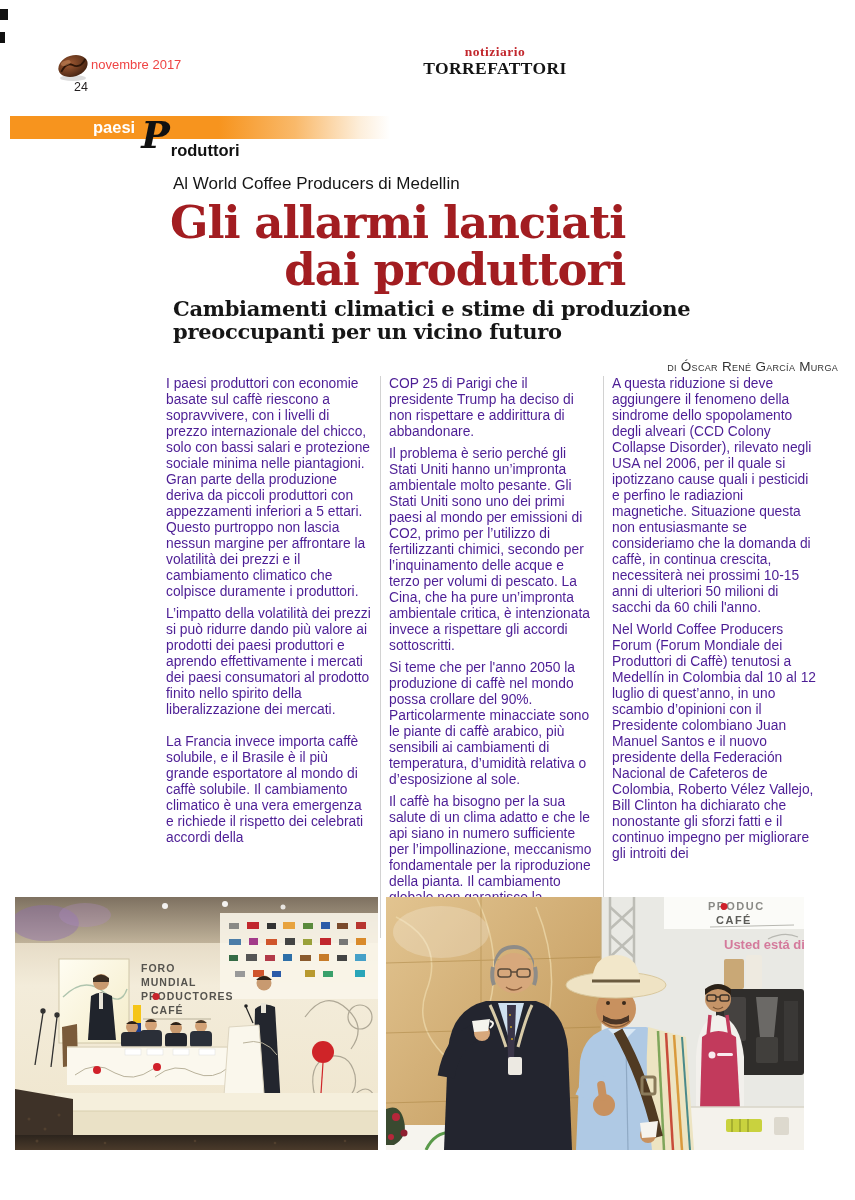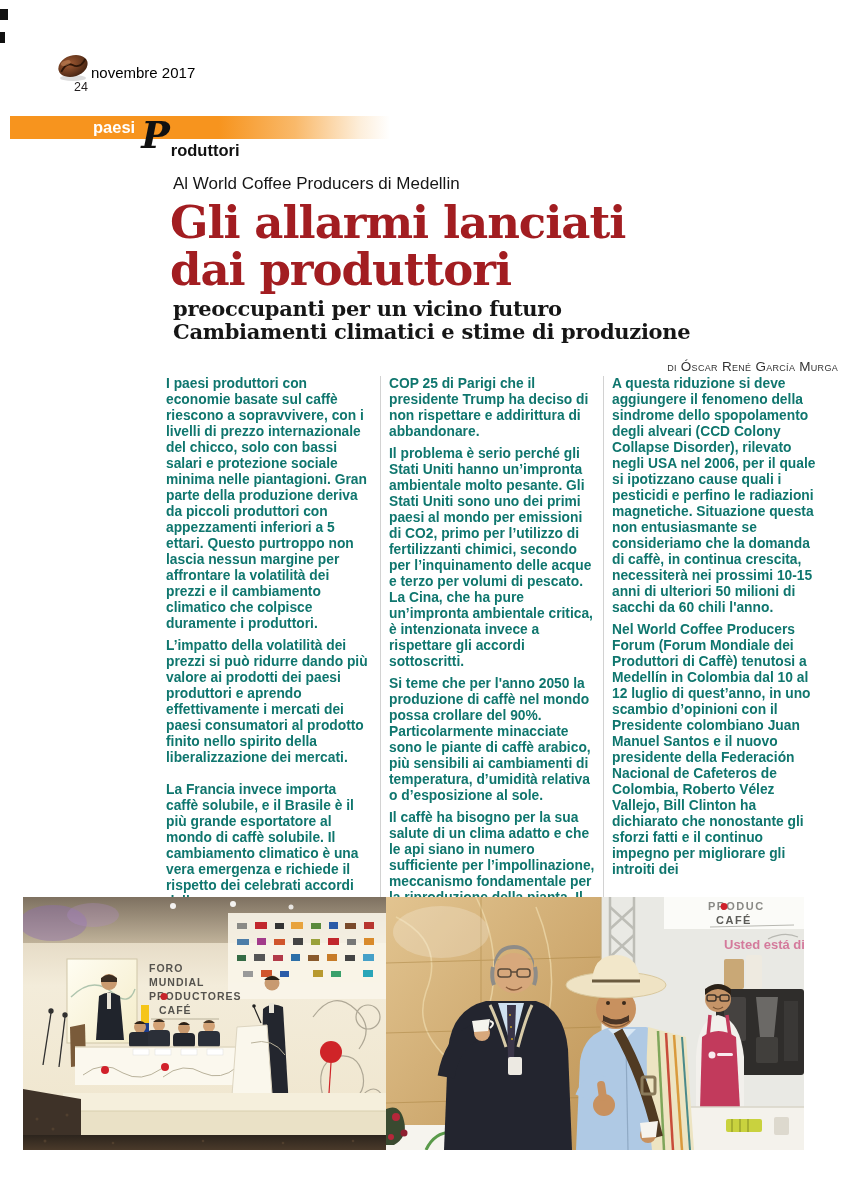--- a/index.html
+++ b/index.html
@@ -6,55 +6,55 @@
   body{background:#777;}
   #page{
     position:relative;width:855px;height:1200px;background:#fff;
     margin:0 auto;overflow:hidden;
     font-family:"Liberation Sans",sans-serif;color:#2a2a2a;
   }
   .abs{position:absolute;}
   
   .crop-mark{position:absolute;left:0;background:#111;}
   
-  .issue-date{position:absolute;left:91px;top:64px;font-size:15px;color:#000000;}
+  .issue-date{position:absolute;left:91px;top:57px;font-size:13px;color:#ef4444;}
   .page-number{position:absolute;left:62px;top:80px;font-size:12.5px;color:#231f20;margin-left:12px;}
   .masthead{position:absolute;left:420px;top:45px;width:150px;text-align:center;
     font-family:"Liberation Serif",serif;line-height:1;}
   .masthead .top{font-size:13.5px;font-weight:bold;color:#c2272d;letter-spacing:.5px;}
   .masthead .bottom{font-size:17.5px;font-weight:bold;color:#141414;letter-spacing:.4px;margin-top:1px;}
   
   .section-bar{position:absolute;left:10px;top:116px;width:380px;height:23px;
     background:linear-gradient(to right,#f7941e 0%,#f7941e 55%,#f9b96a 75%,#fdeeda 92%,#fff 100%);}
   .section-bar .labels{position:absolute;left:83px;top:0;height:23px;display:flex;align-items:center;}
   .lbl-paesi{color:#fff;font-weight:bold;font-size:16.5px;}
   .lbl-script{font-family:"DejaVu Serif",serif;font-style:italic;font-weight:bold;
     font-size:38px;color:#111;line-height:0;position:relative;top:7px;margin:0 1px 0 6px;}
   .lbl-rest{color:#111;font-weight:bold;font-size:16.5px;margin-top:46px;}
   
   .kicker{position:absolute;left:173px;top:174px;font-size:17px;color:#161616;}
   .headline{position:absolute;left:170px;top:199px;
     font-family:"DejaVu Serif",serif;font-weight:bold;
-    font-size:45px;line-height:47px;letter-spacing:-1px;color:#a21d21;}
+    font-size:45px;line-height:47px;letter-spacing:-1px;color:#a21d21;text-align:right;}
   .subtitle{position:absolute;left:173px;top:297px;
     font-family:"DejaVu Serif",serif;font-weight:bold;
     font-size:21px;line-height:23px;color:#161616;letter-spacing:-.3px;}
   .byline{position:absolute;right:17px;top:334px;font-size:13.5px;color:#333;
     font-variant:small-caps;letter-spacing:.3px;margin-top:25px;}
   
   .columns{position:absolute;left:166px;top:376px;width:672px;display:flex;}
-  .col{width:206px;font-size:13.8px;line-height:16px;color:#0f766e;font-weight:bold;}
+  .col{width:206px;font-size:13.8px;line-height:16px;color:#4c1d95;}
   .col:not(:last-child){border-right:1px solid #d2d2d2;padding-right:8px;margin-right:8px;}
   .col p{margin:6px 0 0 0;}
   .col p:first-child{margin-top:0;}
   .col p.tight{margin-top:16px;}
   
   .photo{position:absolute;top:897px;height:253px;overflow:hidden;}
   .photo svg{display:block;}
-  #photo-left{left:10px;width:375px;padding-left:13px;}
+  #photo-left{left:2px;width:375px;padding-left:13px;}
   #photo-right{left:386px;width:418px;}
 </style>
 </head>
 <body>
 
 <div id="page">
 
   <div class="crop-mark" style="top:9px;width:8px;height:11px;"></div>
   <div class="crop-mark" style="top:32px;width:5px;height:11px;"></div>
 
@@ -69,37 +69,41 @@
     <ellipse cx="19" cy="28" rx="13" ry="3" fill="#bbb" opacity="0.5"></ellipse>
     <g transform="rotate(-18 19 16)">
       <ellipse cx="19" cy="16" rx="15" ry="10.5" fill="url(#beanG)"></ellipse>
       <path d="M6,18 Q14,10 19,15 Q25,21 33,13" stroke="#2e1608" stroke-width="1.8" fill="none"></path>
       <ellipse cx="13" cy="11" rx="5" ry="2.5" fill="#c88b5d" opacity="0.55"></ellipse>
     </g>
   </svg>
   <div class="issue-date">novembre 2017</div>
   <div class="page-number">24</div>
 
+  <div class="masthead">
+    <div class="top">notiziario</div>
+    <div class="bottom">TORREFATTORI</div>
+  </div>
 
   <div class="section-bar">
     <div class="labels">
       <span class="lbl-paesi">paesi</span>
       <span class="lbl-script">P</span>
       <span class="lbl-rest">roduttori</span>
     </div>
   </div>
 
   <div class="kicker">Al World Coffee Producers di Medellin</div>
   <div class="headline">
     <div>Gli allarmi lanciati</div>
     <div>dai produttori</div>
   </div>
   <div class="subtitle">
+    <div>Cambiamenti climatici e stime di produzione</div>
     <div>preoccupanti per un vicino futuro</div>
-    <div>Cambiamenti climatici e stime di produzione</div>
   </div>
   <div class="byline">di Óscar René García Murga</div>
 
   <div class="columns">
     <div class="col">
       <p>I paesi produttori con economie basate sul caffè riescono a sopravvivere, con i livelli di prezzo internazionale del chicco, solo con bassi salari e protezione sociale minima nelle piantagioni. Gran parte della produzione deriva da piccoli produttori con appezzamenti inferiori a 5 ettari. Questo purtroppo non lascia nessun margine per affrontare la volatilità dei prezzi e il cambiamento climatico che colpisce duramente i produttori.</p>
       <p>L’impatto della volatilità dei prezzi si può ridurre dando più valore ai prodotti dei paesi produttori e aprendo effettivamente i mercati dei paesi consumatori al prodotto finito nello spirito della liberalizzazione dei mercati.</p>
       <p class="tight">La Francia invece importa caffè solubile, e il Brasile è il più grande esportatore al mondo di caffè solubile. Il cambiamento climatico è una vera emergenza e richiede il rispetto dei celebrati accordi della</p>
     </div>
     <div class="col">

